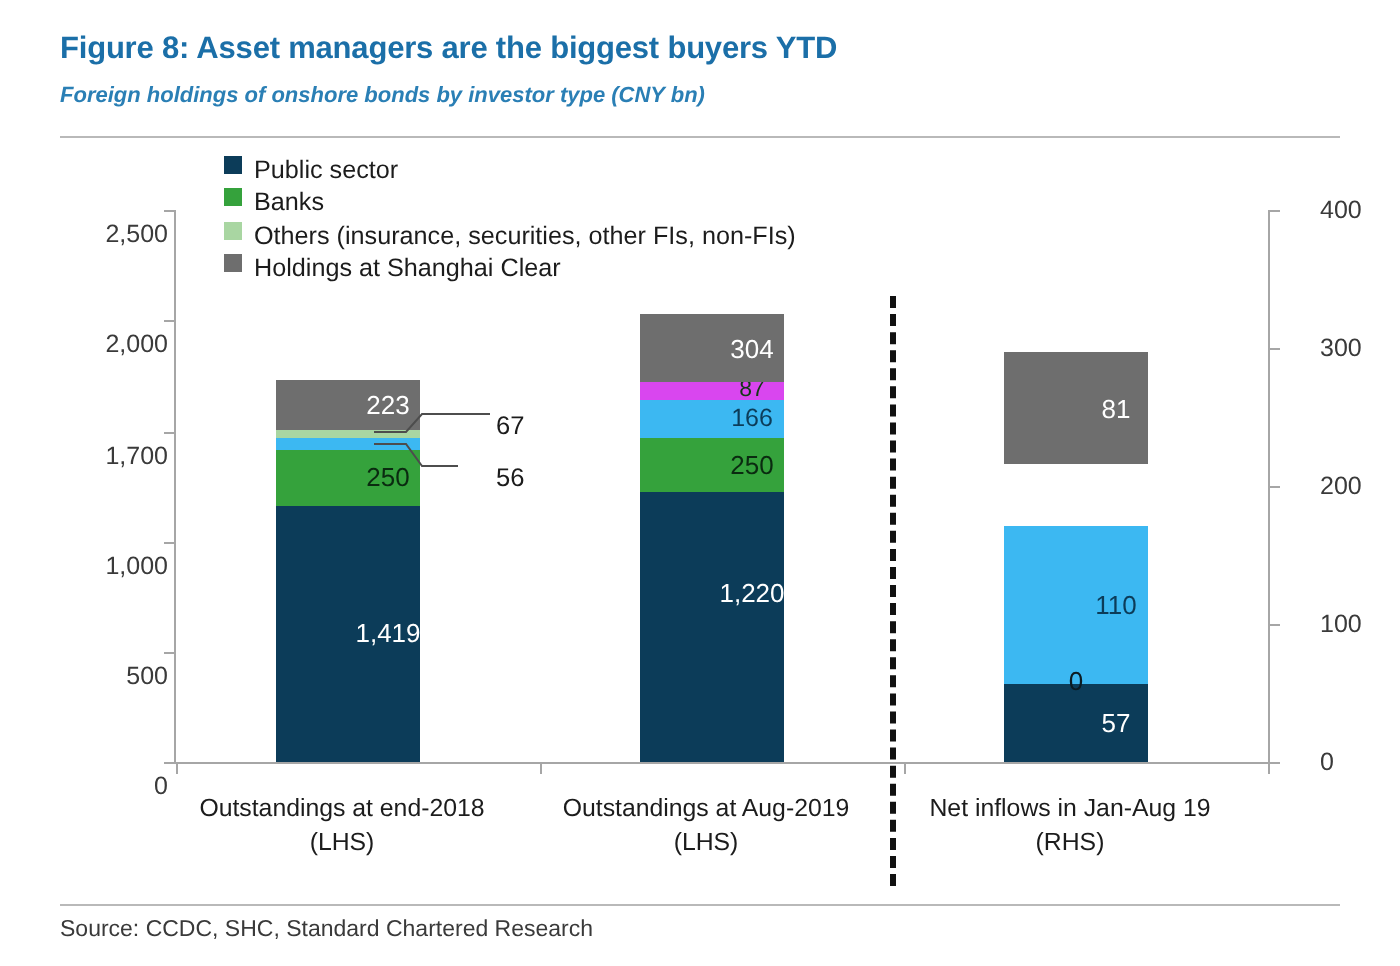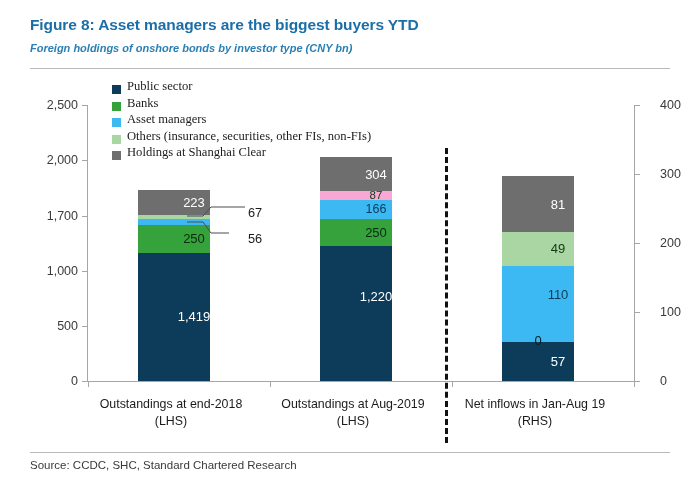--- a/index.html
+++ b/index.html
@@ -43,26 +43,26 @@
   .axis-bottom{left:88px;top:381px;width:546px;height:1px;background:#a6a6a6;position:absolute;}
 
   .tick{position:absolute;height:1px;width:5px;background:#a6a6a6;}
   .tick-l{left:82px;}
   .tick-r{left:635px;}
 
   .ylab{
     position:absolute;font-size:12.5px;color:#3a3a3a;
     text-align:right;width:52px;
   }
-  .ylab-l{left:26px;}
+  .ylab-l{left:32px;margin-top:12px;}
   .ylab-r{left:660px;text-align:left;width:50px;}
 
   
   .legend{position:absolute;left:112px;top:78px;}
-  .legend-row{display:flex;align-items:flex-end;height:16.4px;font-family:Liberation Serif, serif;}
+  .legend-row{display:flex;align-items:flex-start;height:16.4px;}
   .legend-swatch{width:9px;height:9px;margin-right:6px;flex:0 0 auto;}
   .legend-text{font-size:12.6px;color:#1c1c1c;white-space:nowrap;}
 
   
   .bar{position:absolute;bottom:0;width:72px;}
   .seg{position:absolute;width:100%;left:0;
        display:flex;align-items:center;justify-content:center;
        font-size:13px;box-sizing:border-box;padding-left:40px;}
   .seg span{line-height:1;}
 
@@ -131,24 +131,20 @@
   <div class="legend">
     <div class="legend-row">
       <span class="legend-swatch" style="background:#0c3c59"></span>
       <span class="legend-text">Public sector</span>
     </div>
     <div class="legend-row">
       <span class="legend-swatch" style="background:#35a23c"></span>
       <span class="legend-text">Banks</span>
     </div>
     <div class="legend-row">
-      <span class="legend-swatch" style="background:#3cb8f2"></span>
-      <span class="legend-text">Asset managers</span>
-    </div>
-    <div class="legend-row">
       <span class="legend-swatch" style="background:#a9d6a2"></span>
       <span class="legend-text">Others (insurance, securities, other FIs, non-FIs)</span>
     </div>
     <div class="legend-row">
       <span class="legend-swatch" style="background:#6e6e6e"></span>
       <span class="legend-text">Holdings at Shanghai Clear</span>
     </div>
   </div>
 
   <div class="plot">
@@ -170,38 +166,35 @@
     <div class="bar" style="left:232px;height:223.8px;">
       <div class="seg" style="bottom:0;height:170px;background:#0c3c59;color:#ffffff;">
           <span>1,220</span>
         </div>
       <div class="seg" style="bottom:134.7px;height:27.6px;background:#35a23c;color:#0a2b10;">
           <span>250</span>
         </div>
       <div class="seg" style="bottom:162.3px;height:18.3px;background:#3cb8f2;color:#0c3c59;font-size:12.5px;">
           <span>166</span>
         </div>
-      <div class="seg" style="bottom:180.6px;height:9.6px;background:#f9a8d4;color:#123a14;font-size:11.5px;">
+      <div class="seg" style="bottom:180.6px;height:9.6px;background:#d946ef;color:#123a14;font-size:11.5px;">
           <span>87</span>
         </div>
       <div class="seg" style="bottom:190.2px;height:33.6px;background:#6e6e6e;color:#ffffff;">
           <span>304</span>
         </div>
     </div>
 
     <div class="bar" style="left:414px;height:204.9px;">
       <div class="seg" style="bottom:0;height:39.3px;background:#0c3c59;color:#ffffff;">
           <span>57</span>
         </div>
       <div class="seg" style="bottom:39.3px;height:0px;background:#35a23c;overflow:visible;"></div>
-      <div class="seg" style="bottom:39.3px;height:94px;background:#3cb8f2;color:#0c3c59;">
+      <div class="seg" style="bottom:39.3px;height:79px;background:#3cb8f2;color:#0c3c59;">
           <span>110</span>
-        </div>
-      <div class="seg" style="bottom:115.2px;height:33.8px;background:#a9d6a2;color:#123a14;">
-          <span>49</span>
         </div>
       <div class="seg" style="bottom:149px;height:55.9px;background:#6e6e6e;color:#ffffff;">
           <span>81</span>
         </div>
 
       <div style="position:absolute;left:0;width:100%;bottom:33px;text-align:center;font-size:13px;color:#0c1b22;">0</div>
     </div>
 
   </div>
 

